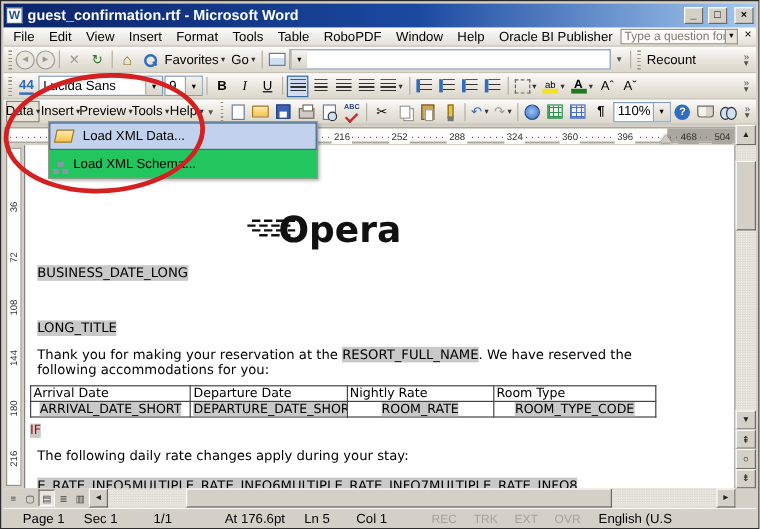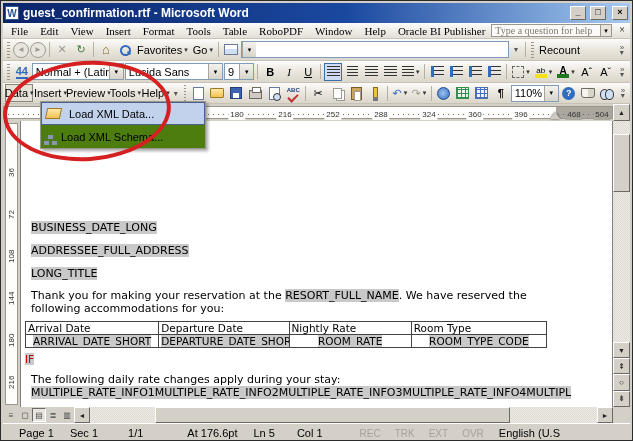--- a/index.html
+++ b/index.html
@@ -14,21 +14,21 @@
   .titlebar{height:20px;display:flex;align-items:center;gap:4px;padding:0 2px;
     background:linear-gradient(90deg,#0a246a 0%,#1b49a0 55%,#a6caf0 100%);}
   .wicon{width:14px;height:14px;background:#fff;border:1px solid #35548f;color:#2a5699;
     font-weight:bold;font-size:10px;display:flex;align-items:center;justify-content:center;}
   .ttext{color:#fff;font-weight:bold;font-size:12px;flex:1;white-space:nowrap;overflow:hidden;}
   .capbtn{width:16px;height:14px;background:#d4d0c8;border:1px solid;border-color:#fff #6e6a63 #6e6a63 #fff;
     font-size:9px;line-height:11px;text-align:center;font-weight:bold;color:#000;}
   .capbtn.close{margin-left:2px;}
   
   .menubar{height:16px;display:flex;align-items:center;background:linear-gradient(#fdfcfb,#e3dfd7);
-    border-bottom:1px solid #c8c4b8;padding:0 2px;font-family:Liberation Serif, serif;}
+    border-bottom:1px solid #c8c4b8;padding:0 2px;}
   .menu-item{padding:1px 6px;cursor:default;white-space:nowrap;}
   .qbox{margin-left:auto;width:128px;height:13px;background:#fbfaf8;border:1px solid #9a968c;
     color:#7f7b73;font-size:10px;padding:0 3px;line-height:12px;white-space:nowrap;overflow:hidden;}
   .qarr{width:13px;height:13px;border:1px solid #9a968c;border-left:none;background:#e8e4dc;
     font-size:7px;text-align:center;line-height:12px;}
   .menu-close{width:14px;height:13px;margin-left:4px;text-align:center;font-size:10px;line-height:12px;}
   
   .tb{display:flex;align-items:center;gap:1px;padding:0 2px;
     background:linear-gradient(#fdfcfb,#eae6de 50%,#dcd7cc);border-bottom:1px solid #c6c2b6;}
   .tb.web{height:22px;} .tb.fmt{height:22px;} .tb.std{height:21px;}
@@ -136,21 +136,21 @@
     border:1px solid #d4d0c8;color:#444;background:#d4d0c8;}
   .vb.pressed{border-color:#6e6a63 #fff #fff #6e6a63;background:#e9e6df;}
   .hthumb{margin-left:65px;width:355px;height:16px;background:#d4d0c8;border:1px solid;border-color:#fff #6e6a63 #6e6a63 #fff;}
   .corner{position:absolute;right:0;bottom:0;width:17px;height:16px;background:#d4d0c8;}
   
   .statusbar{height:19px;background:#d4d0c8;border-top:1px solid #fff;display:flex;align-items:center;
     font-size:11px;white-space:nowrap;overflow:hidden;}
   .statusbar .seg{padding:0 8px;}
   .statusbar .mode{color:#a6a29a;padding:0 7px;font-size:10px;}
   
-  .datamenu{position:absolute;left:37px;top:-3px;width:166px;background:#4d7c0f;
+  .datamenu{position:absolute;left:37px;top:-3px;width:225px;background:#22c55e;
     border:1px solid #9a968c;box-shadow:2px 2px 3px rgba(0,0,0,.35);z-index:40;text-align:right;}
   .dm-item{height:23px;display:flex;align-items:center;gap:8px;padding:0 6px 0 4px;font-size:11px;}
   .dm-item.sel{background:#c2d2ec;border:1px solid #4a618f;}
   
   .ellipse{position:absolute;left:2px;top:60px;width:168px;height:100px;border:4px solid #d42020;
     border-radius:50%;transform:rotate(-4deg);z-index:60;pointer-events:none;}
   
   .logo{position:absolute;left:185px;top:48px;width:140px;height:44px;}
 </style>
 </head>
@@ -212,24 +212,20 @@
     <span class="btn">Recount</span>
     <span style="flex:1"></span>
     <span class="chev">»<br>▾</span>
   </div>
 
   <div class="tb fmt">
     <span class="grip"></span>
     <span class="btn">
         <span class="mi i-styles">44</span>
       </span>
-    <span class="combo" style="width:92px">
-      <span class="val" style="flex:1">Normal + (Latir</span>
-      <span class="ca">▾</span>
-    </span>
     <span class="combo" style="width:104px">
       <span class="val" style="flex:1">Lucida Sans</span>
       <span class="ca">▾</span>
     </span>
     <span class="combo" style="width:32px">
       <span class="val" style="flex:1">9</span>
       <span class="ca">▾</span>
     </span>
     <span class="sp"></span>
     <span class="btn" style="font-weight:bold">B</span>
@@ -374,22 +370,32 @@
       <div class="strip"></div>
       <span class="vlabel" style="top:45px">36</span>
       <span class="vlabel" style="top:87px">72</span>
       <span class="vlabel" style="top:129px">108</span>
       <span class="vlabel" style="top:171px">144</span>
       <span class="vlabel" style="top:213px">180</span>
       <span class="vlabel" style="top:255px">216</span>
     </div>
 
     <div class="page">
+      <div class="logo">
+        <svg width="140" height="44" viewBox="0 0 140 44">
+          <g stroke="#111" stroke-width="2" stroke-dasharray="7 3">
+            <line x1="4" y1="15" x2="40" y2="15"></line>
+            <line x1="0" y1="19" x2="36" y2="19"></line>
+            <line x1="4" y1="23" x2="40" y2="23"></line>
+            <line x1="10" y1="27" x2="36" y2="27"></line>
+          </g>
+          <text x="26" y="33" font-family="DejaVu Sans" font-size="30" font-weight="bold" fill="#111">Opera</text>
+        </svg>
+      </div>
       <span class="abs fieldhl" style="left:10px;top:100px">BUSINESS_DATE_LONG</span>
-      <span class="abs fieldhl" style="left:10px;top:123px">ADDRESSEE_FULL_ADDRESS</span>
       <span class="abs fieldhl" style="left:10px;top:146px">LONG_TITLE</span>
       <div class="abs" style="left:10px;top:168px;width:528px;line-height:13px">
         <span>Thank you for making your reservation at the </span><span class="fieldhl">RESORT_FULL_NAME</span><span>. We have reserved the following accommodations for you:</span>
       </div>
       <table class="doc-table abs" style="left:4px;top:200px;width:522px">
         <tbody>
             <tr>
           <td style="width:133px">Arrival Date</td>
           <td style="width:130px">Departure Date</td>
           <td style="width:122px">Nightly Rate</td>
@@ -398,21 +404,21 @@
         <tr>
           <td class="datacell"><span class="fieldhl">ARRIVAL_DATE_SHORT</span></td>
           <td class="datacell"><span class="fieldhl">DEPARTURE_DATE_SHORT</span></td>
           <td class="datacell"><span class="fieldhl">ROOM_RATE</span></td>
           <td class="datacell"><span class="fieldhl">ROOM_TYPE_CODE</span></td>
         </tr>
       </tbody>
         </table>
       <span class="abs if-red" style="left:4px;top:232px">IF</span>
       <span class="abs" style="left:10px;top:252px">The following daily rate changes apply during your stay:</span>
-      <span class="abs fieldhl" style="left:10px;top:265px;white-space:nowrap">MULTIPLE_RATE_INFO1MULTIPLE_RATE_INFO2MULTIPLE_RATE_INFO3MULTIPLE_RATE_INFO4MULTIPL</span>
+      <span class="abs fieldhl" style="left:10px;top:277px;white-space:nowrap">E_RATE_INFO5MULTIPLE_RATE_INFO6MULTIPLE_RATE_INFO7MULTIPLE_RATE_INFO8</span>
     </div>
 
     <div class="vscroll">
       <div class="vthumb"></div>
       <span class="sbtn vs-down">▼</span>
       <div class="browse">
         <span class="sbtn">⇞</span>
         <span class="sbtn">○</span>
         <span class="sbtn">⇟</span>
       </div>

